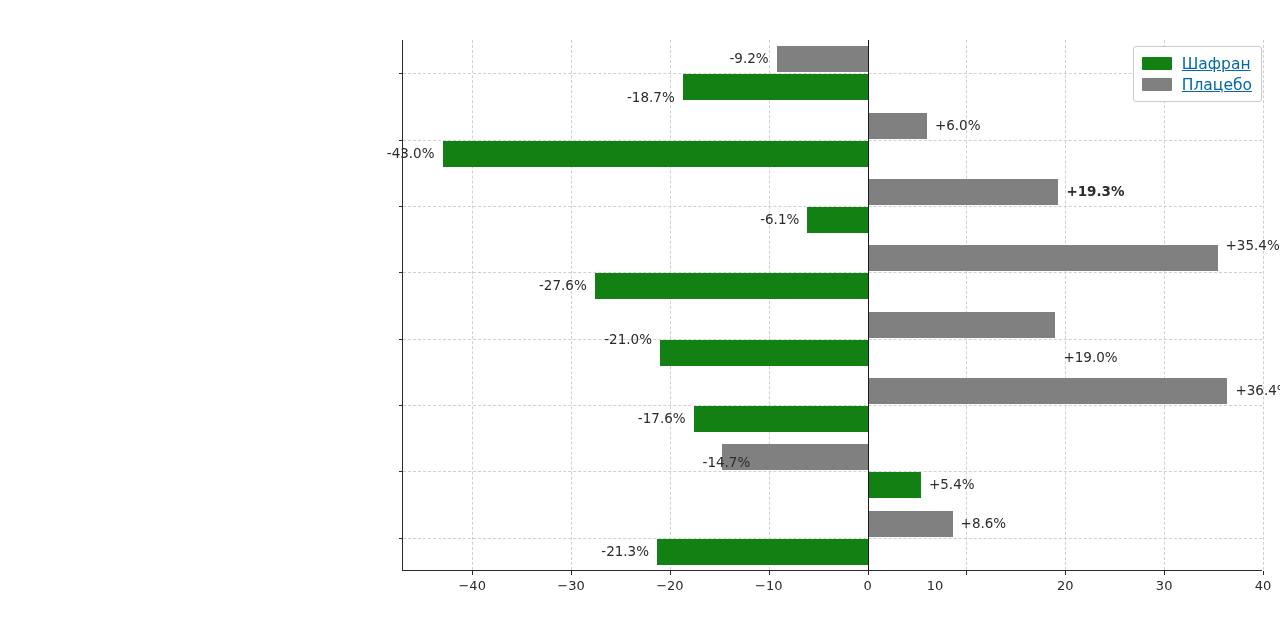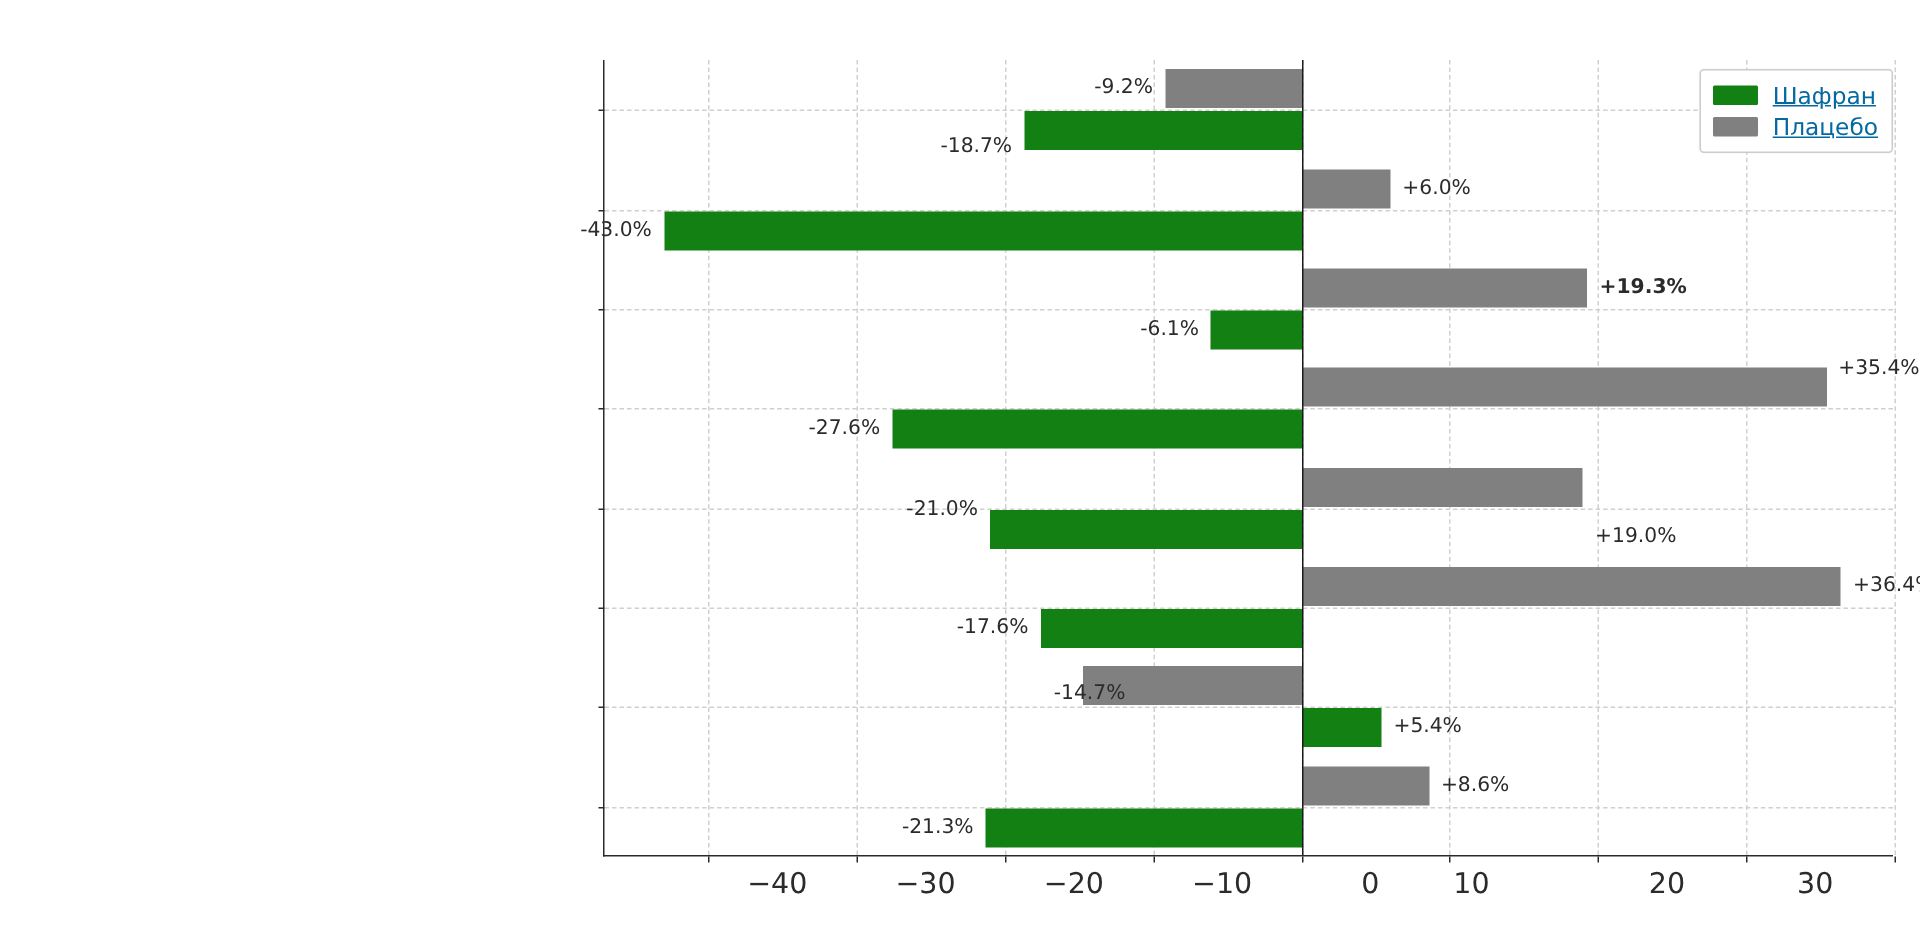--- a/index.html
+++ b/index.html
@@ -34,22 +34,22 @@
   .bar.saffron{background:#128012;}
   .bar.placebo{background:#808080;}
   .bar-label{
     position:absolute;z-index:5;font-size:13.5px;color:#2b2b2b;
     white-space:nowrap;line-height:1;transform:translateY(-50%);
   }
 
   
   .xtick{position:absolute;top:531px;width:0;height:4px;border-left:1.4px solid #2b2b2b;}
   .xtick-label{
-    position:absolute;top:538px;font-size:19px;color:#2b2b2b;
-    transform:translateX(-50%);white-space:nowrap;margin-left:46px;
+    position:absolute;top:538px;font-size:13px;color:#2b2b2b;
+    transform:translateX(-50%);white-space:nowrap;
   }
   .ytick{position:absolute;left:-4px;width:4px;height:0;border-top:1.4px solid #2b2b2b;}
   .xaxis-title{
     position:absolute;left:402px;width:860px;top:600px;
     text-align:center;font-size:16.5px;color:#2b2b2b;white-space:nowrap;
   }
 
   
   .legend{
     position:absolute;top:46px;right:18px;

